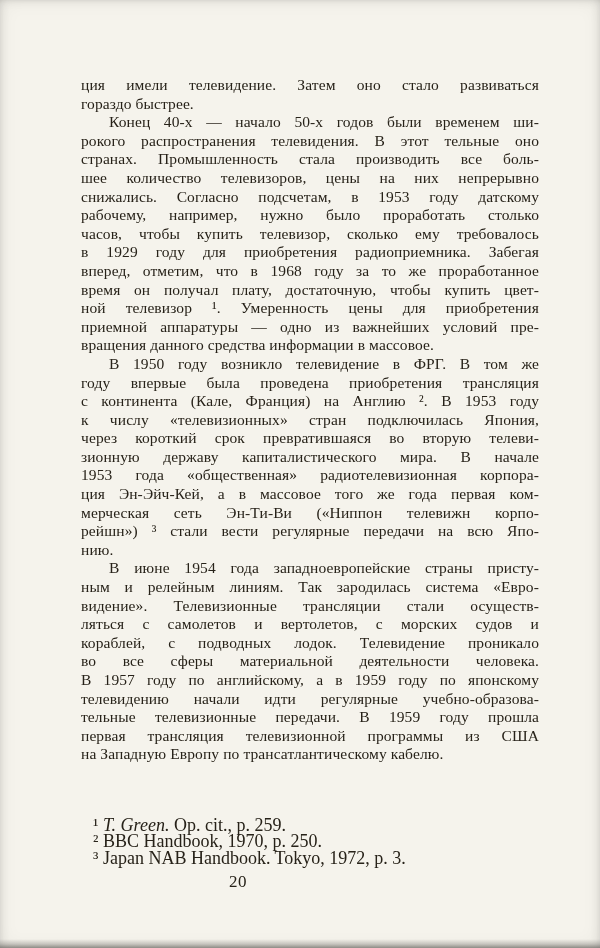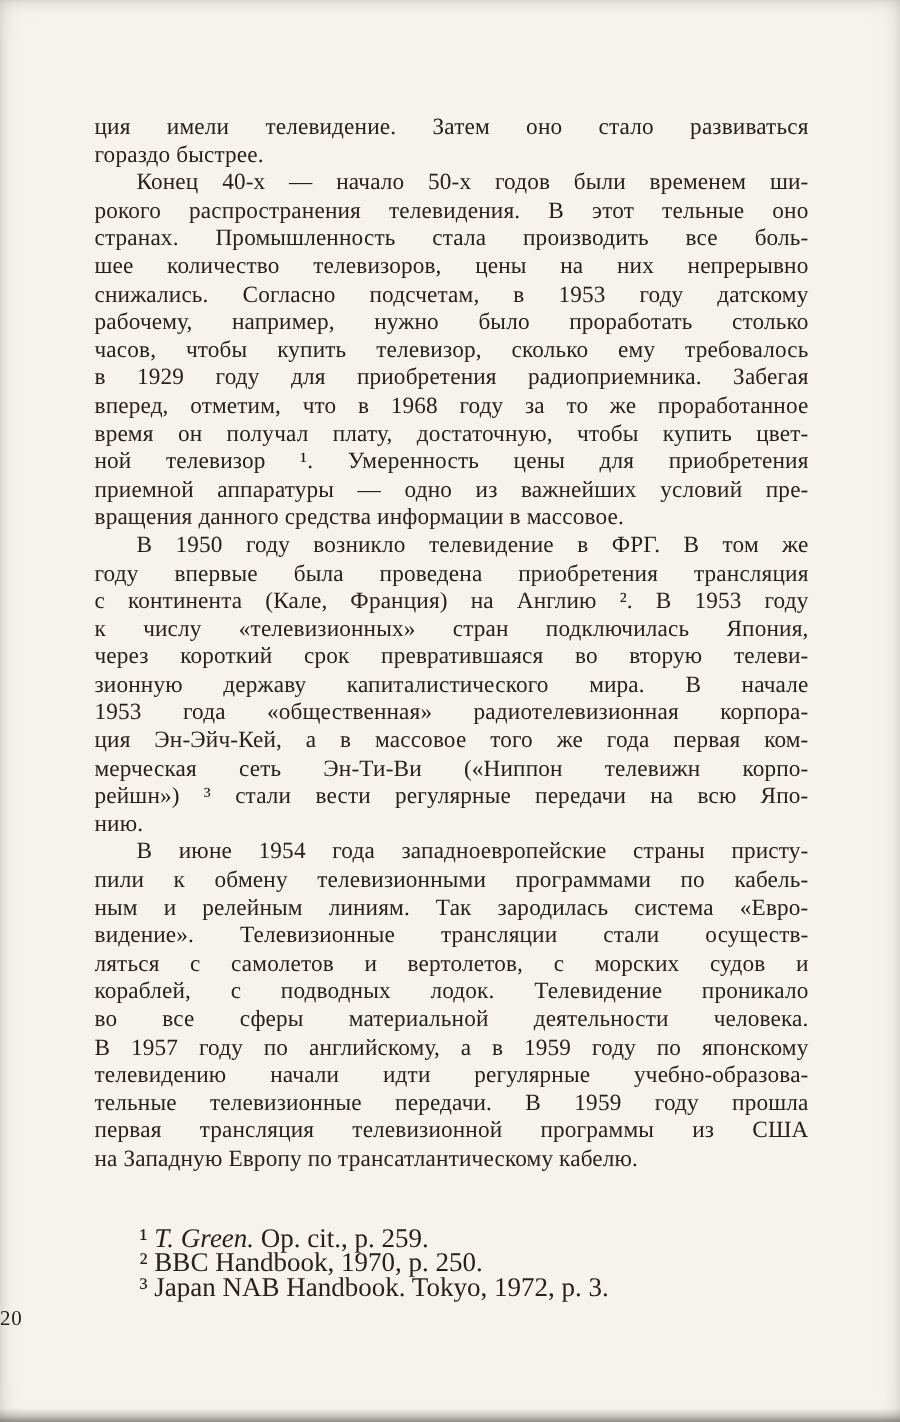--- a/index.html
+++ b/index.html
@@ -31,20 +31,21 @@
     line-height: 18.6px;
     letter-spacing: 0.1px;
   }
   .paragraph { margin: 0; }
   .line {
     height: 18.6px;
     overflow: hidden;
     text-align: justify;
     text-align-last: justify;
     white-space: normal;
+    margin-left: 18px;
   }
   .line.last {
     text-align-last: left;
   }
   .line.indent {
     text-indent: 28px;
   }
   .footnotes {
     position: absolute;
     left: 63px;
@@ -55,21 +56,22 @@
   }
   .footnote {
     padding-left: 30px;
   }
   .fn-italic { font-style: italic; }
   .page-number {
     position: absolute;
     left: 0;
     top: 872px;
     width: 476px;
-    font-size: 14px;
+    text-align: center;
+    font-size: 17px;
     letter-spacing: 0.5px;
   }
   .scan-edge-bottom {
     position: absolute;
     left: 0;
     bottom: 0;
     width: 100%;
     height: 9px;
     background: linear-gradient(to bottom, rgba(0,0,0,0) 0%, rgba(75,73,68,0.25) 55%, rgba(70,68,63,0.55) 100%);
     pointer-events: none;
@@ -107,21 +109,20 @@
         <div class="line">через короткий срок превратившаяся во вторую телеви-</div>
         <div class="line">зионную державу капиталистического мира. В начале</div>
         <div class="line">1953 года «общественная» радиотелевизионная корпора-</div>
         <div class="line">ция Эн-Эйч-Кей, а в массовое того же года первая ком-</div>
         <div class="line">мерческая сеть Эн-Ти-Ви («Ниппон телевижн корпо-</div>
         <div class="line">рейшн») ³ стали вести регулярные передачи на всю Япо-</div>
         <div class="line last">нию.</div>
       </div>
       <div class="paragraph">
         <div class="line indent">В июне 1954 года западноевропейские страны присту-</div>
-        <div class="line">пили к обмену телевизионными программами по кабель-</div>
         <div class="line">ным и релейным линиям. Так зародилась система «Евро-</div>
         <div class="line">видение». Телевизионные трансляции стали осуществ-</div>
         <div class="line">ляться с самолетов и вертолетов, с морских судов и</div>
         <div class="line">кораблей, с подводных лодок. Телевидение проникало</div>
         <div class="line">во все сферы материальной деятельности человека.</div>
         <div class="line">В 1957 году по английскому, а в 1959 году по японскому</div>
         <div class="line">телевидению начали идти регулярные учебно-образова-</div>
         <div class="line">тельные телевизионные передачи. В 1959 году прошла</div>
         <div class="line">первая трансляция телевизионной программы из США</div>
         <div class="line last">на Западную Европу по трансатлантическому кабелю.</div>

